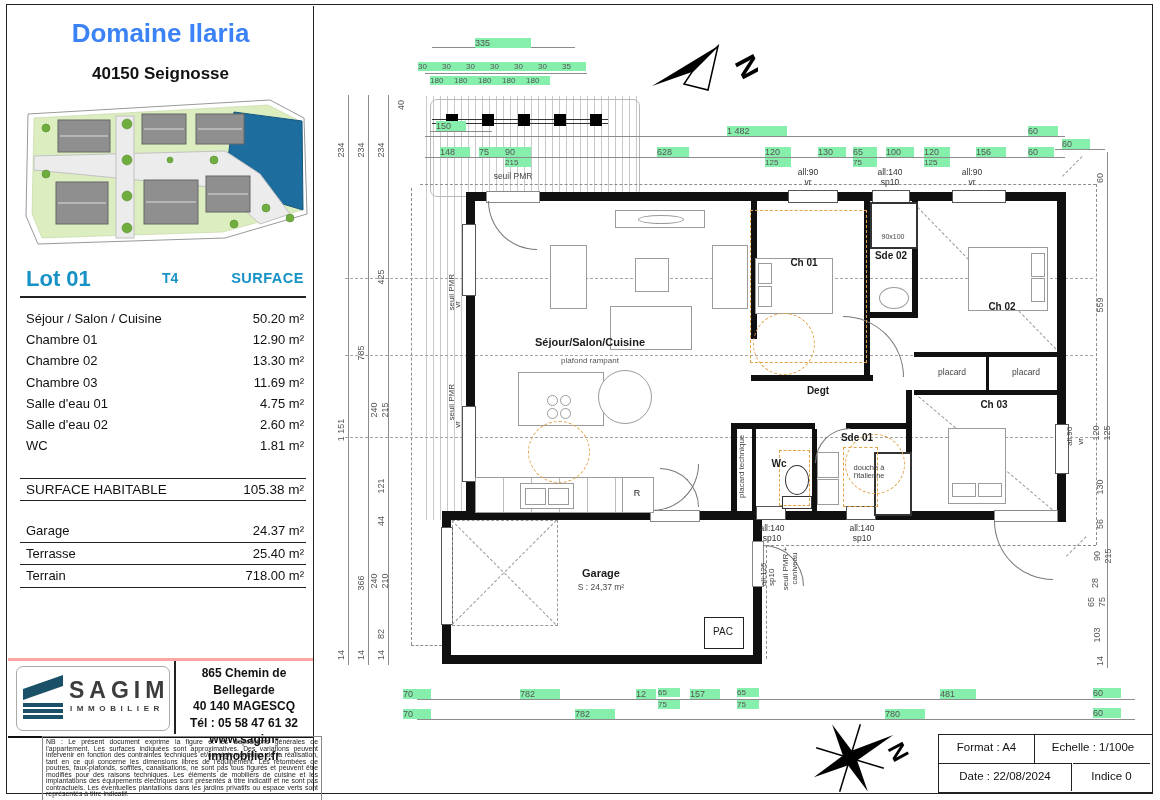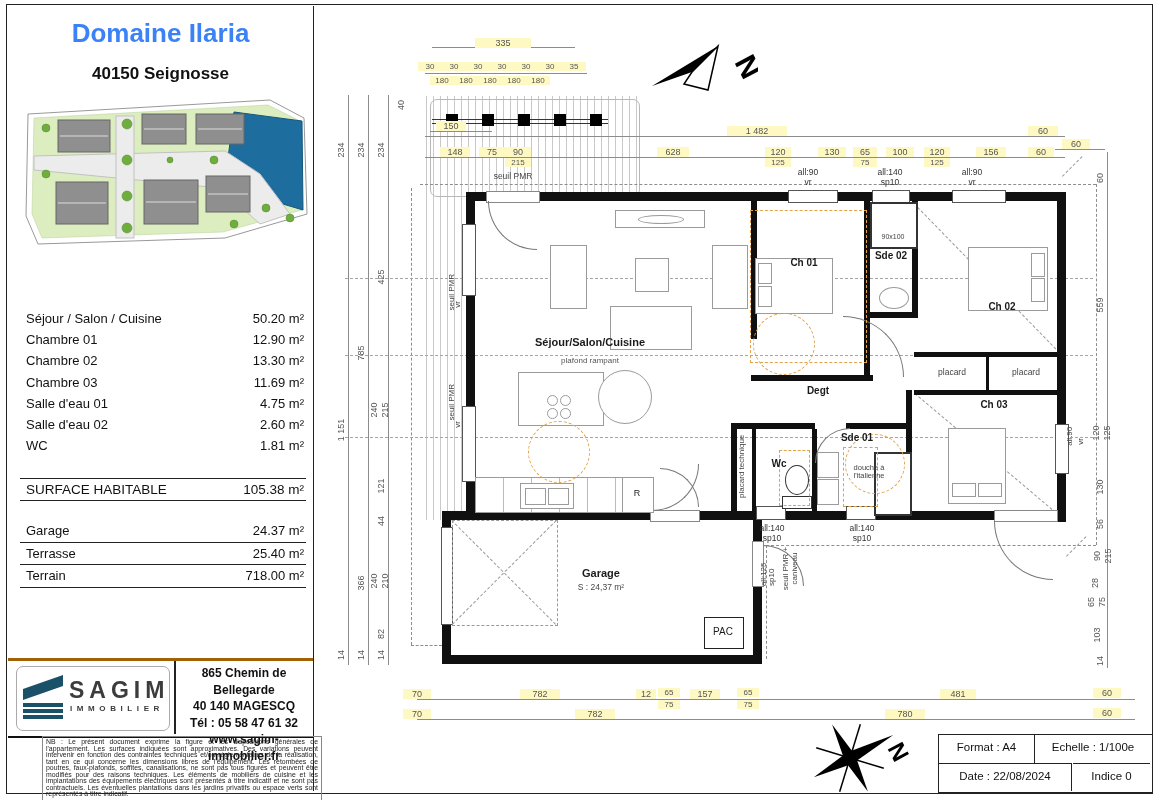--- a/index.html
+++ b/index.html
@@ -17,21 +17,21 @@
   .lot-surf{position:absolute;right:2px;top:4px;font-size:14.5px;font-weight:bold;letter-spacing:.5px;}
   .rooms{position:absolute;left:12px;top:302px;width:286px;}
   .trow{display:flex;justify-content:space-between;font-size:13px;line-height:21.2px;}
   .trow .tlabel{padding-left:6px;}
   .trow .tvalue{padding-right:2px;}
   .total-row{position:absolute;left:12px;top:472px;width:286px;border-top:1.5px solid #222;border-bottom:1.5px solid #222;}
   .total-row .trow{font-size:13.5px;line-height:21px;}
   .annexes{position:absolute;left:12px;top:514px;width:286px;}
   .annexes .trow{border-bottom:1.5px solid #222;line-height:21.5px;}
   .annexes .trow:first-child{border-top:none;margin-bottom:0;}
-  .agency{position:absolute;left:0;top:652px;width:100%;height:75px;border-top:3px solid #a16207;border-bottom:2px solid #111;}
+  .agency{position:absolute;left:0;top:652px;width:100%;height:75px;border-top:3px solid #fca5a5;border-bottom:2px solid #111;}
   .logo-card{position:absolute;left:8px;top:5px;width:152px;height:63px;border:1px solid #aaa;border-radius:7px;}
   .logo-mark{position:absolute;left:6px;top:8px;}
   .logo-text{position:absolute;left:52px;top:10px;width:96px;text-align:center;}
   .logo-name{font-size:23px;font-weight:bold;color:#3c3c3c;letter-spacing:5px;line-height:26px;}
   .logo-subname{font-size:8px;font-weight:bold;color:#3c3c3c;letter-spacing:4.6px;line-height:12px;}
   .agency-divider{position:absolute;left:166px;top:0;width:2px;height:73px;background:#222;}
   .agency-address{position:absolute;left:170px;top:4px;width:132px;text-align:center;font-size:12px;font-weight:bold;line-height:16.5px;}
   .nb-box{position:absolute;left:34px;top:730px;width:272px;height:59px;border:1px solid #888;
     font-size:6.9px;line-height:6.55px;color:#222;padding:2px 3px;text-align:justify;overflow:hidden;}
   
@@ -39,21 +39,21 @@
   .wall{position:absolute;background:#101010;}
   .hl{position:absolute;background:#8c8c8c;height:1px;}
   .vl{position:absolute;background:#8c8c8c;width:1px;}
   .dshh{position:absolute;border-top:1.5px dashed #8d8d8d;height:0;}
   .dshv{position:absolute;border-left:1.5px dashed #8d8d8d;width:0;}
   .roofln{position:absolute;border-top:1px dashed #a5a5a5;height:0;}
   .diag{position:absolute;border-top:1.5px dashed #9a9a9a;height:0;transform-origin:0 0;}
   .hatch{position:absolute;background:repeating-linear-gradient(90deg,#c9c9c9 0 1px,transparent 1px 7px);}
   .terr-outline{position:absolute;border:1px solid #b8b8b8;border-radius:7px;}
   .post{position:absolute;width:12px;height:12px;background:#000;}
-  .dim{position:absolute;font-size:9px;color:#555;text-align:center;line-height:10px;background:#fef9c3;white-space:nowrap;}
+  .dim{position:absolute;font-size:9px;color:#555;line-height:10px;background:#86efac;white-space:nowrap;}
   .dim.sm{font-size:8px;line-height:9px;}
   .dimv{position:absolute;font-size:9px;color:#555;text-align:center;line-height:10px;height:10px;transform:rotate(-90deg);white-space:nowrap;}
   .win{position:absolute;background:#fff;border:1px solid #555;}
   .furn{position:absolute;border:1px solid #9b9b9b;background:#fff;}
   .furn-r{border-radius:50%;}
   .orc{position:absolute;border:1.5px dashed #e2a24a;border-radius:50%;}
   .orr{position:absolute;border:1.5px dashed #e2a24a;}
   .rlbl{position:absolute;font-weight:bold;font-size:11px;color:#1b1b1b;text-align:center;white-space:nowrap;}
   .rlbl.s10{font-size:10px;}
   .slbl{position:absolute;font-size:8px;color:#444;text-align:center;line-height:8.6px;white-space:nowrap;}
@@ -102,20 +102,25 @@
         <circle cx="107" cy="132" r="5"></circle>
         <circle cx="26" cy="78" r="4"></circle>
       <circle cx="194" cy="64" r="4"></circle>
         <circle cx="246" cy="112" r="4"></circle>
         <circle cx="214" cy="128" r="4"></circle>
       <circle cx="270" cy="122" r="4"></circle>
         <circle cx="150" cy="64" r="3"></circle>
     </g>
   </svg>
 
+  <div class="lot-header">
+    <span class="lot-name" style="color:#1792c6;">Lot 01</span>
+    <span class="lot-type" style="color:#1792c6;">T4</span>
+    <span class="lot-surf" style="color:#1792c6;">SURFACE</span>
+  </div>
 
   <div class="rooms">
       <div class="trow">
         <span class="tlabel">Séjour / Salon / Cuisine</span>
         <span class="tvalue">50.20 m²</span>
       </div>
       <div class="trow">
         <span class="tlabel">Chambre 01</span>
         <span class="tvalue">12.90 m²</span>
       </div>

